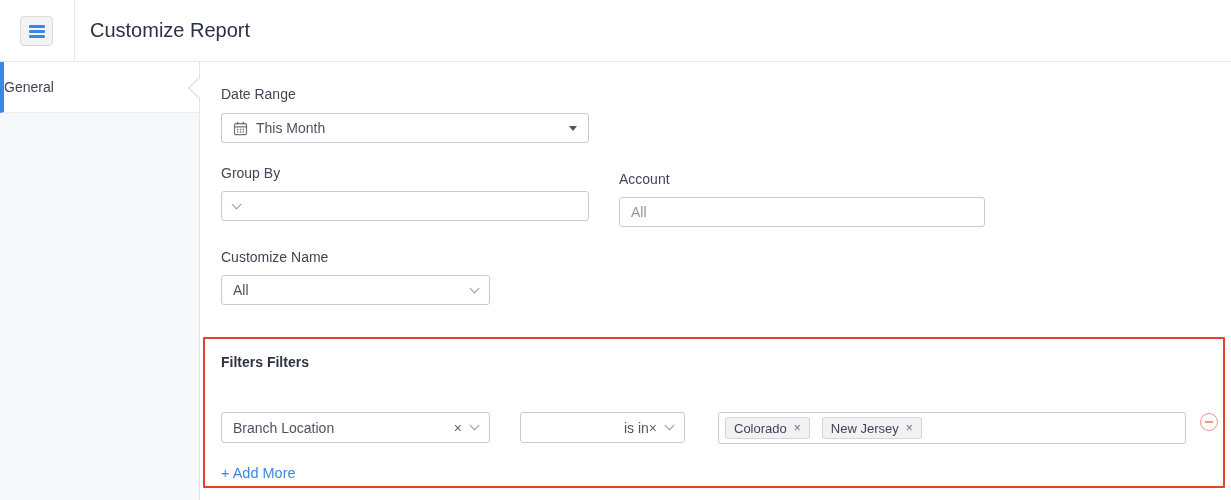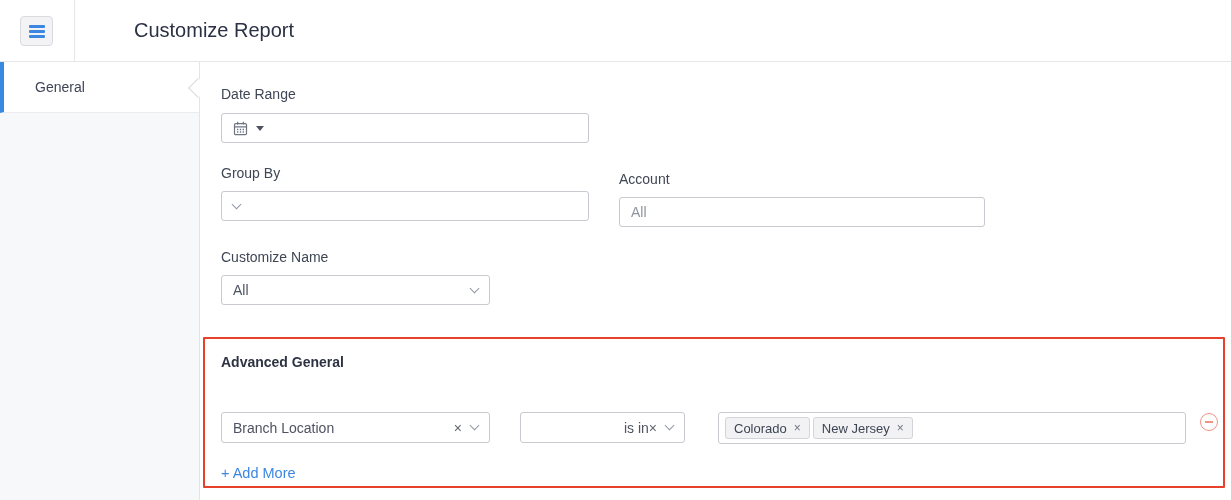--- a/index.html
+++ b/index.html
@@ -11,29 +11,29 @@
   .header { position:absolute; top:0; left:0; width:1231px; height:62px;
     background:#fff; border-bottom:1px solid #e7e7ea; }
   .menu-btn { position:absolute; left:20px; top:16px; width:33px; height:30px;
     background:#f3f3f6; border:1px solid #d9dade; border-radius:4px;
     display:flex; flex-direction:column; justify-content:center; align-items:center;
     gap:2px; cursor:pointer; }
   .menu-btn .bar { width:16px; height:3px; background:#3d87e0; border-radius:1px; }
   .header-divider { position:absolute; left:74px; top:0; width:1px; height:61px;
     background:#e7e7ea; }
   .page-title { position:absolute; left:90px; top:0; height:61px; line-height:61px;
-    font-size:20px; font-weight:400; color:#2b3144;margin-left:44px; }
+    font-size:20px; font-weight:400; color:#2b3144; }
 
   
   .sidebar { position:absolute; top:62px; left:0; width:200px; height:438px;
     background:#f7f8fa; border-right:1px solid #e3e4e8; }
   .side-item { position:relative; height:51px; line-height:50px; padding-left:16px;
     font-size:14px; border-bottom:1px solid #ececf0; cursor:pointer; }
   .side-item.active { background:#fff; border-left:4px solid #3989e3;
-    padding-left:31px; color:#3e4555; }
+    padding-left:0; color:#3e4555; }
   .side-item.link { color:#3d87e0; height:52px; line-height:51px; padding-left:20px; }
   .notch { position:absolute; left:191px; top:81px; width:14px; height:14px;
     background:#fff; border-left:1px solid #d9dade; border-bottom:1px solid #d9dade;
     transform:rotate(45deg); z-index:3; }
 
   
   .lbl { position:absolute; font-size:14px; color:#3f4654; }
   .field { position:absolute; background:#fff; border:1px solid #c9cad0;
     border-radius:3px; display:flex; align-items:center; padding:0 11px;
     font-size:14px; color:#4d5360; cursor:pointer; }
@@ -65,21 +65,21 @@
     height:151px; border:2px solid #e8412b; border-radius:1px; pointer-events:none;
     z-index:2; }
   .adv-title { position:absolute; left:221px; top:354px; font-size:14px;
     font-weight:bold; color:#2d3342; }
   .adv-desc { position:absolute; left:221px; top:378px; font-size:14px;
     color:#707684; }
   #sel-filter-field { left:221px; top:412px; width:269px; height:31px; }
   #sel-filter-op    { left:520px; top:412px; width:165px; height:31px;text-align:right; }
   .values-box { position:absolute; left:718px; top:412px; width:468px; height:32px;
     background:#fff; border:1px solid #c9cad0; border-radius:3px; display:flex;
-    align-items:center; padding:0 6px; gap:3px; cursor:text; }
+    align-items:center; padding:0 6px; gap:12px; cursor:text; }
   .tag { display:flex; align-items:center; height:22px; padding:0 8px;
     background:#f2f2f5; border:1px solid #d3d4d9; border-radius:3px;
     font-size:13px; color:#3d4452; white-space:nowrap; }
   .tag .tag-x { margin-left:7px; font-size:12px; color:#6f7480; cursor:pointer;
     line-height:1; }
   .remove-row { position:absolute; left:1200px; top:413px; width:18px; height:18px;
     border:1.5px solid #ef9383; border-radius:50%; cursor:pointer;
     display:flex; align-items:center; justify-content:center; background:#fff; }
   .remove-row .minus { width:8px; height:2px; background:#ef9383; }
   .add-more { position:absolute; left:221px; top:465px; font-size:14.5px;
@@ -109,40 +109,41 @@
 
   <div class="lbl" id="lbl-date">Date Range</div>
   <div class="field" id="sel-date">
     <span class="cal-icon">
       <svg width="15" height="15" viewBox="0 0 16 16" fill="none" stroke="#6e7480" stroke-width="1.3">
         <rect x="1.6" y="2.8" width="12.8" height="11.8" rx="1.3"></rect>
         <path d="M1.6 6.2 H14.4 M5 0.8 V3.6 M11 0.8 V3.6"></path>
         <path d="M4.3 9h1.4M7.3 9h1.4M10.3 9h1.4M4.3 11.8h1.4M7.3 11.8h1.4M10.3 11.8h1.4" stroke-width="1.5"></path>
       </svg>
     </span>
+    <span class="val">This Month</span>
     <span class="caret"></span>
   </div>
 
   <div class="lbl" id="lbl-group">Group By</div>
   <div class="field" id="sel-group">
     <span class="chev"></span>
   </div>
 
   <div class="lbl" id="lbl-acct">Account</div>
   <input class="text-input" id="inp-acct" value="All" style="">
 
   <div class="lbl" id="lbl-wh">Customize Name</div>
   <div class="field" id="sel-wh">
     <span class="val">All</span>
     <span class="chev"></span>
   </div>
 
   <div class="highlight-box"></div>
 
-  <div class="adv-title">Advanced General</div>
+  <div class="adv-title">Filters Filters</div>
 
   <div class="field" id="sel-filter-field">
     <span class="val">Branch Location</span>
     <span class="clear-x">×</span>
     <span class="chev"></span>
   </div>
 
   <div class="field" id="sel-filter-op">
     <span class="val">is in</span>
     <span class="clear-x">×</span>

